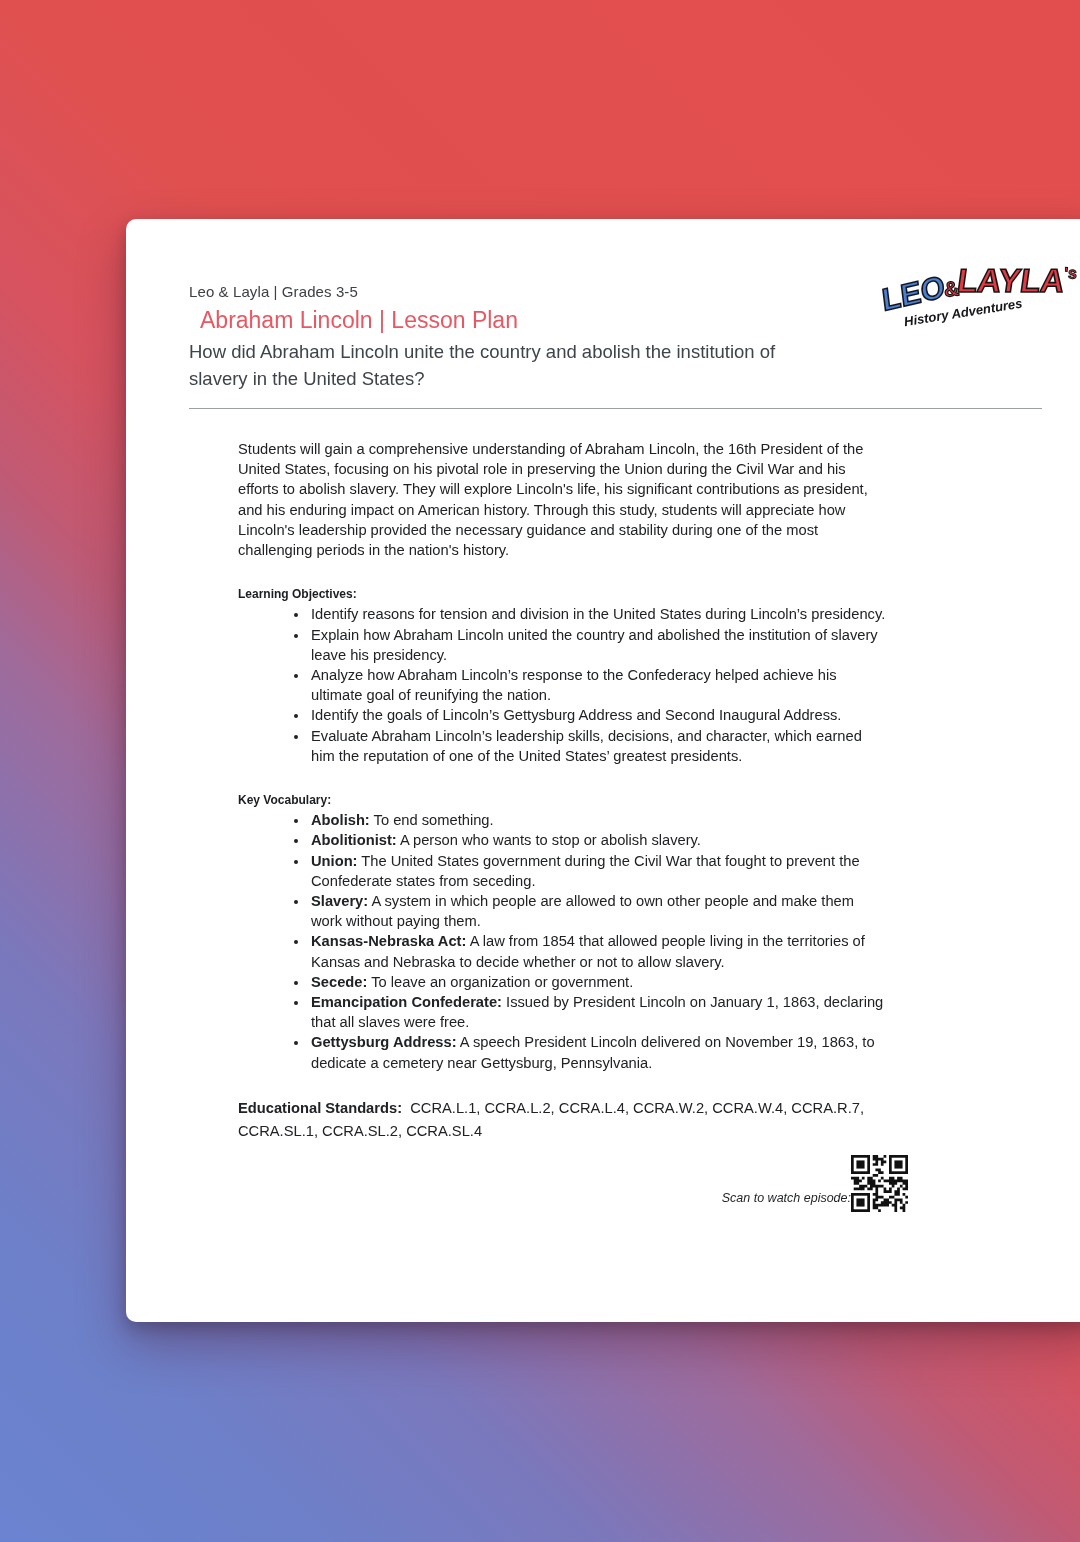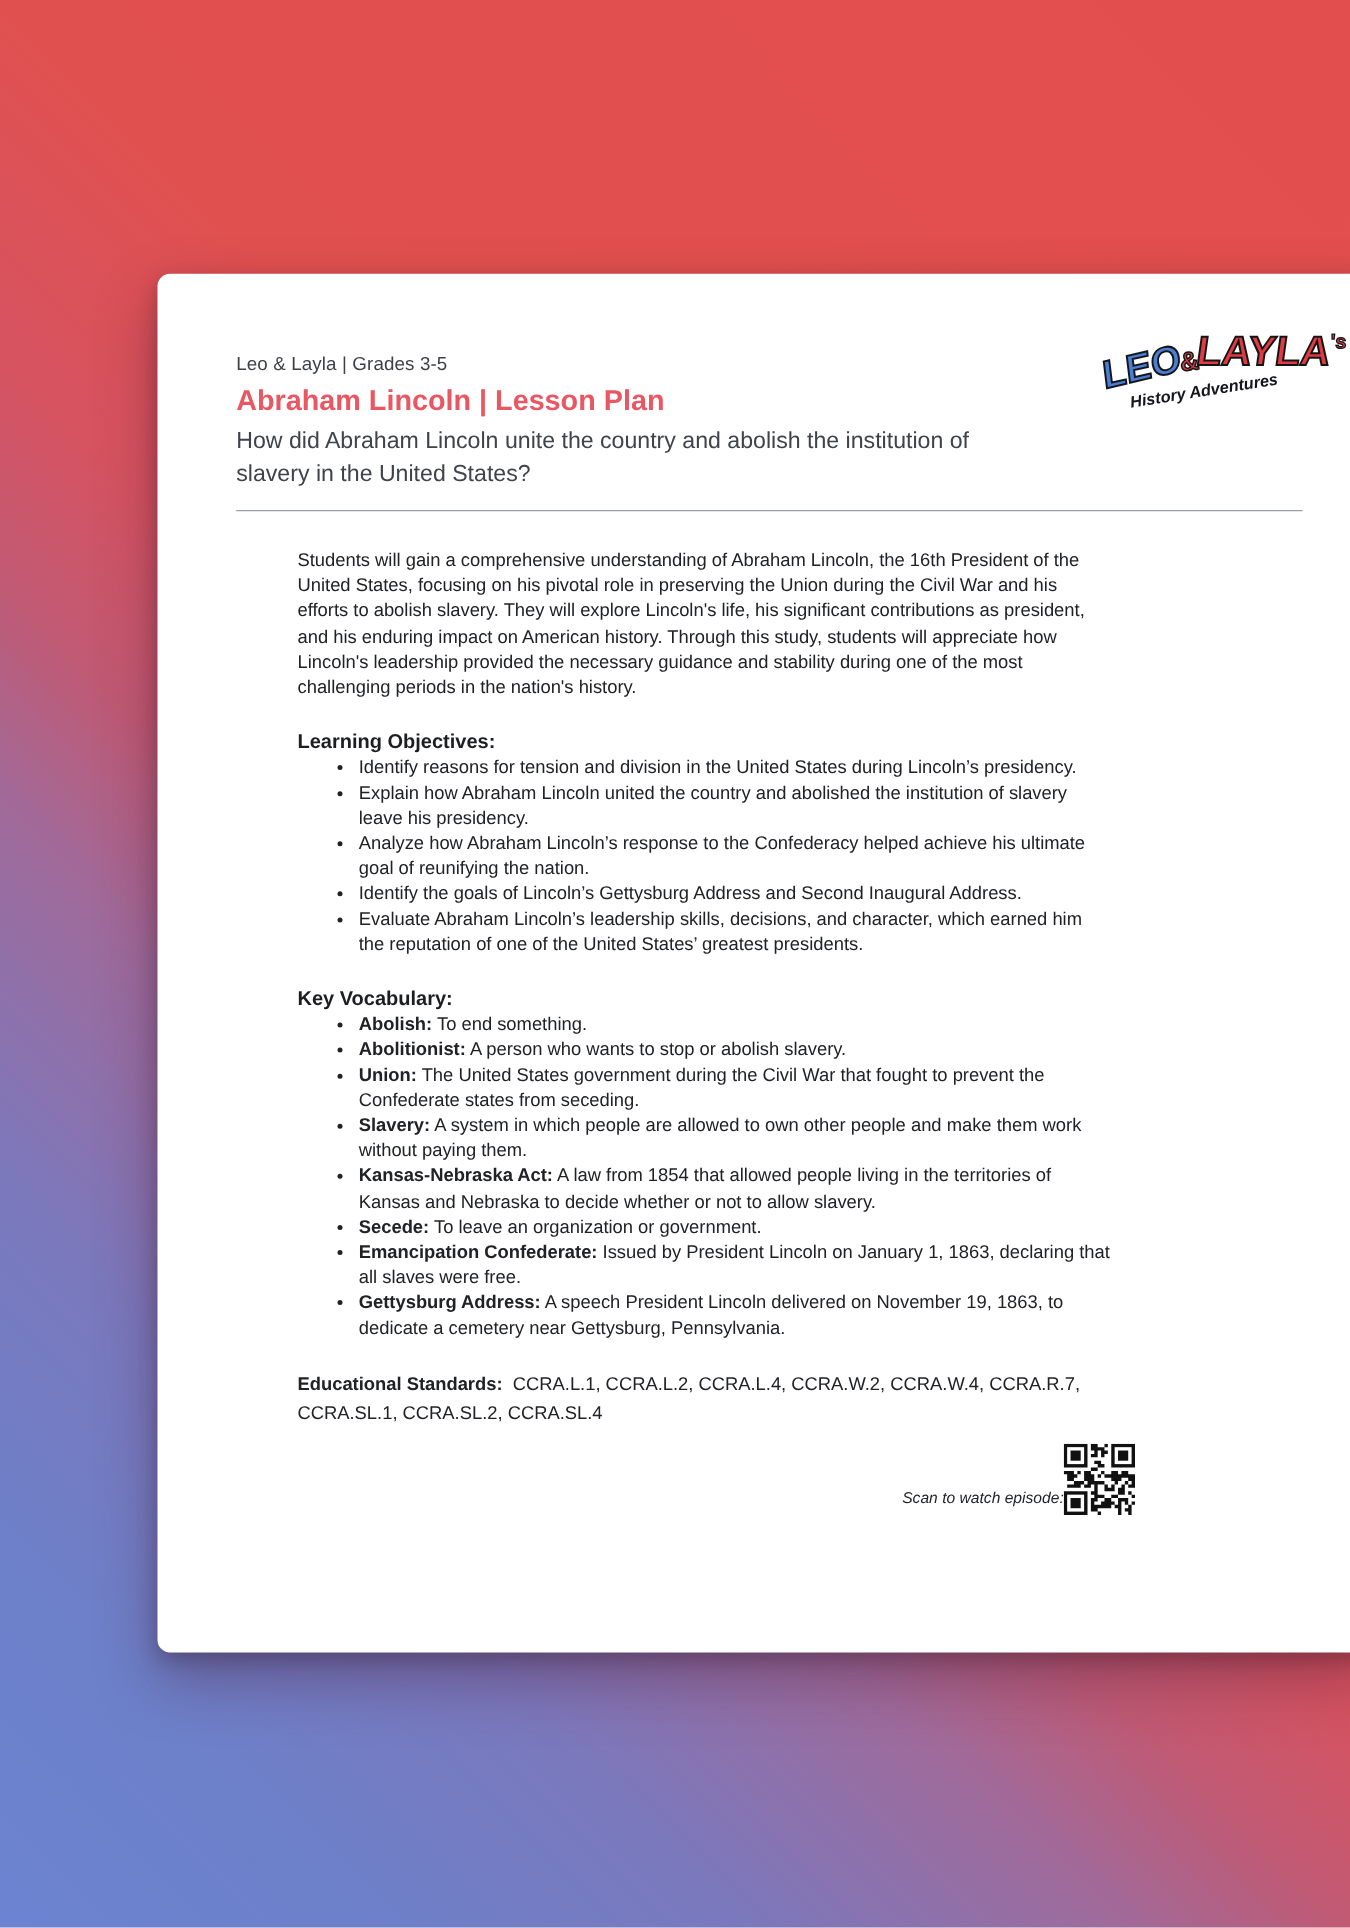--- a/index.html
+++ b/index.html
@@ -19,43 +19,43 @@
   }
   .page {
     position:absolute; left:126px; top:219px; width:976px; height:1103px;
     background:#ffffff;
     box-shadow: 0 22px 48px rgba(70,25,55,.38), 0 6px 16px rgba(0,0,0,.22);
     padding:63px 60px 0 63px;
     border-radius:10px;
   }
   .header { position:relative; }
   .eyebrow { font-size:15px; line-height:20px; color:#3d4045; letter-spacing:.1px; }
-  .title { font-size:23px; line-height:30px; font-weight:bold; color:var(--accent-red,#e85762); margin:3px 0 0; }
+  .title { font-size:23px; line-height:30px; font-weight:normal; color:var(--accent-red,#e85762); margin:3px 11px 0; }
   .question { font-size:18.5px; line-height:26.5px; color:#3f434a; margin:4px 0 12px; max-width:615px; }
   .rule { border:none; border-top:1px solid #9aa0a3; margin:16px 0 0; }
 
   
   .logo { position:absolute; right:2px; top:-12px; width:158px; text-align:center; transform:rotate(-7deg); user-select:none; }
   .logo-word { font-weight:bold; white-space:nowrap; line-height:1; }
   .logo-leo  { display:inline-block; font-size:31px; color:var(--logo-blue,#4a80d2);
                -webkit-text-stroke:1.6px #14161f; transform:rotate(-6deg) skew(-6deg); }
   .logo-amp  { display:inline-block; font-size:21px; color:var(--logo-red,#e03a44);
                -webkit-text-stroke:1.2px #141414; transform:translateY(-3px); margin:0 -1px; }
   .logo-layla{ display:inline-block; font-size:33px; color:var(--logo-red,#e03a44);
                -webkit-text-stroke:1.6px #141414; transform:rotate(7deg) skew(-8deg); }
   .logo-apos { display:inline-block; font-size:16px; color:var(--logo-red,#e03a44);
                -webkit-text-stroke:1px #141414; vertical-align:super; transform:rotate(10deg); }
   .logo-tagline { font-size:13px; font-weight:bold; font-style:italic; color:#15161a; margin-top:2px; transform:rotate(-2deg); }
 
   
   .content { margin:30px 0 0 49px; width:650px; font-size:14.7px; line-height:20.2px; color:#202225; }
   .overview { margin:0; }
-  .section-heading { font-size:16px; line-height:20.2px; font-weight:bold; margin:24px 0 0; color:#1c1e21; }
+  .section-heading { font-size:12px; line-height:20.2px; font-weight:bold; margin:24px 0 0; color:#1c1e21; }
   ul.bullets { margin:0; padding-left:47px; }
-  ul.bullets li { padding-left:2px; }
+  ul.bullets li { padding-left:2px;margin-left:24px; }
   .standards { margin:24px 0 0; line-height:23px; }
   .subjects  { margin:17px 0 0; line-height:23px; }
   b { font-weight:bold; }
 
   .qr-row { display:flex; justify-content:flex-end; align-items:flex-end; gap:0; margin:12px -20px 0 0; }
   .scan-label { font-style:italic; font-size:12.5px; color:#1f2124; padding-bottom:4px; }
   .qr-box { width:57px; height:57px; }
   .qr-box svg { width:57px; height:57px; display:block; }
 </style>
 </head>

